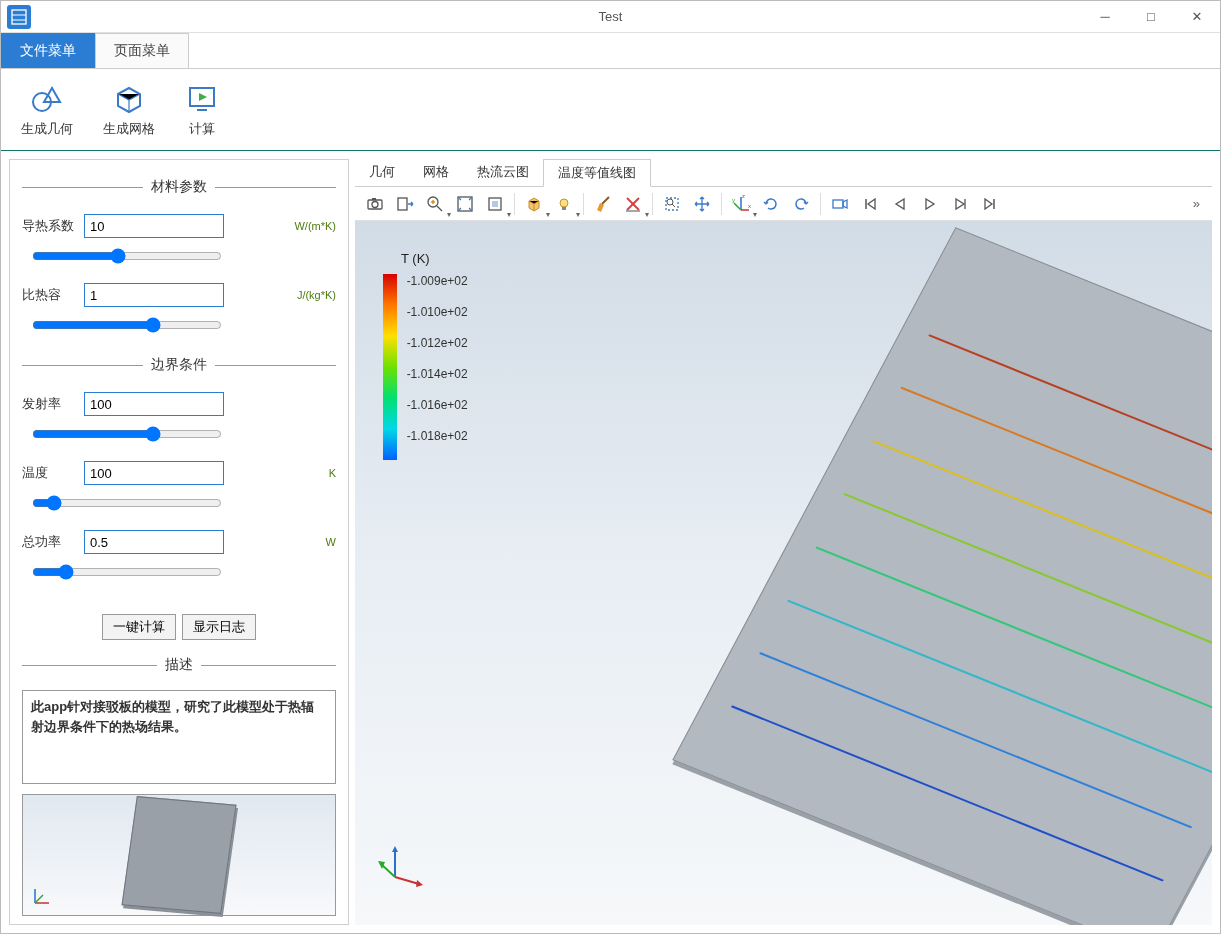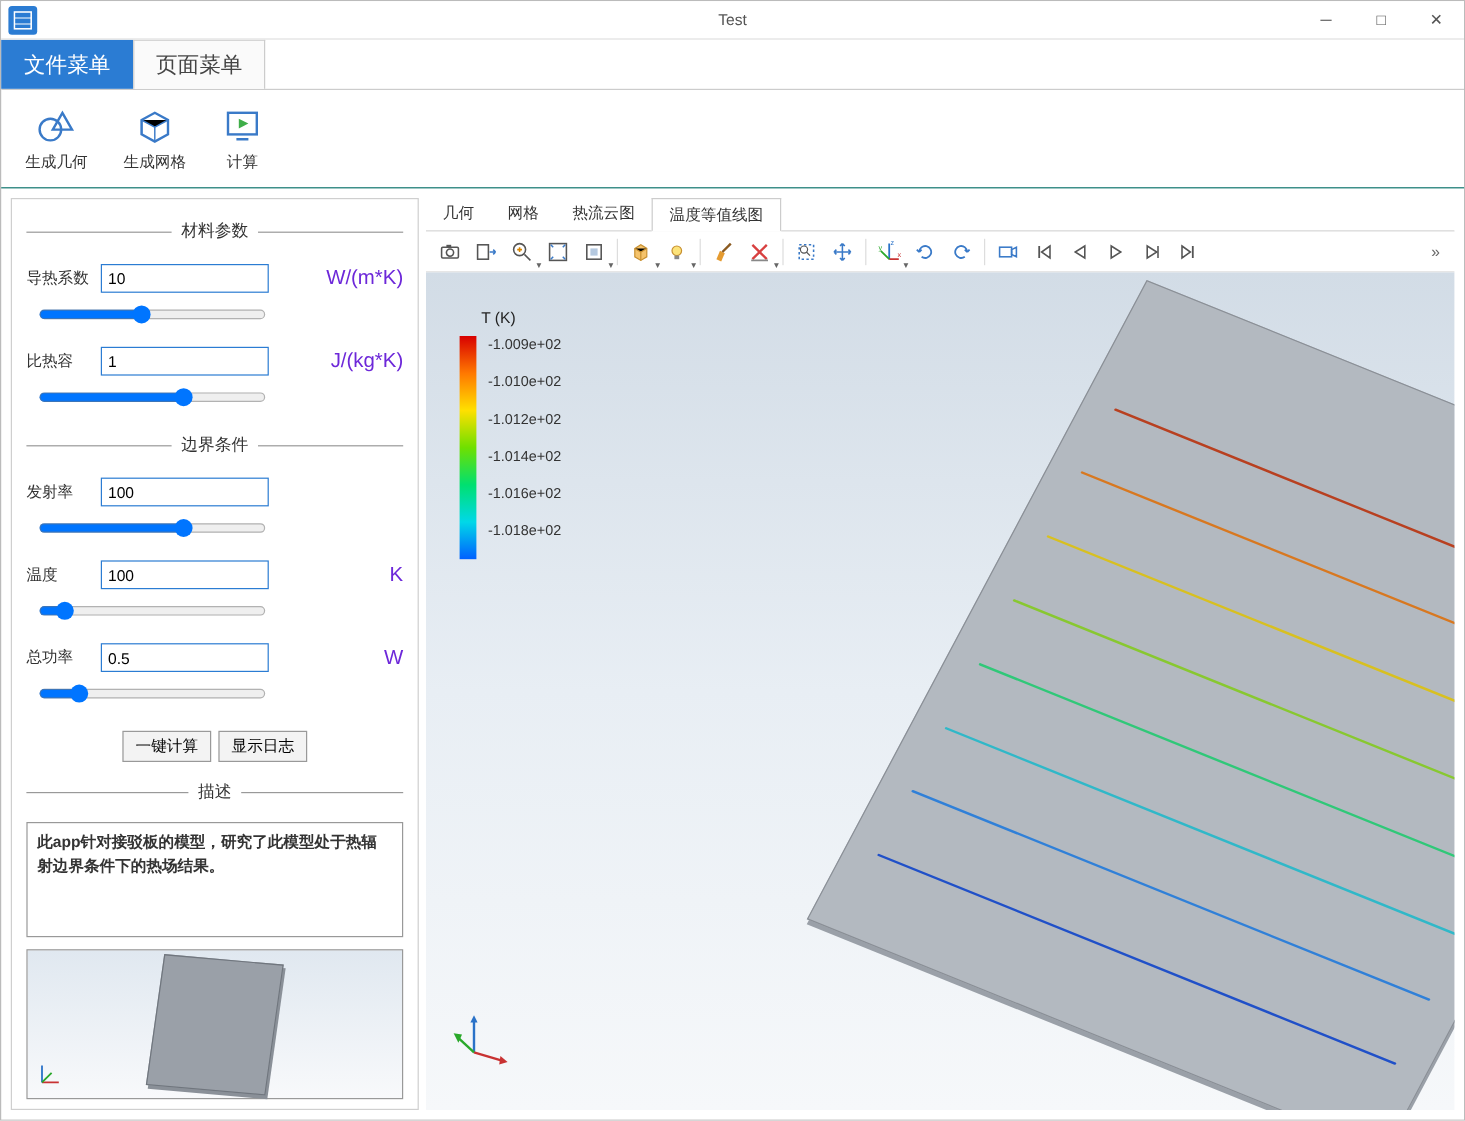--- a/index.html
+++ b/index.html
@@ -7,45 +7,45 @@
 
 .window { width: 1221px; height: 934px; border: 1px solid #bbb; position: relative; display: flex; flex-direction: column; }
 
 .titlebar { height: 32px; display: flex; align-items: center; background: #fff; border-bottom: 1px solid #e0e0e0; position: relative; }
 .titlebar .app-icon { width: 24px; height: 24px; margin-left: 6px; background: #2b7cd3; border-radius: 3px; display:flex; align-items:center; justify-content:center; color:#fff; font-size:12px;}
 .titlebar .title { position:absolute; left:0; right:0; text-align:center; color:#555; font-size:13px; pointer-events:none;}
 .titlebar .winbtns { margin-left:auto; display:flex; }
 .titlebar .winbtns div { width:46px; height:32px; display:flex; align-items:center; justify-content:center; color:#555; cursor:pointer; }
 
 .ribbon-tabs { display:flex; border-bottom:1px solid #ccc; background:#fff; }
-.ribbon-tab { padding:8px 18px; cursor:pointer; border:1px solid transparent; border-bottom:none; font-size:18px; }
+.ribbon-tab { padding:8px 18px; cursor:pointer; border:1px solid transparent; border-bottom:none; font-size:14px; }
 .ribbon-tab.active { background:#2b7cd3; color:#fff; }
 .ribbon-tab.inactive { color:#444; border:1px solid #ccc; border-bottom:none; background:#fafafa; }
 
 .ribbon-body { height:82px; border-bottom:1px solid #0f766e; display:flex; align-items:center; padding:8px 14px; gap:18px; }
 .ribbon-btn { display:flex; flex-direction:column; align-items:center; gap:4px; cursor:pointer; padding:4px 6px; }
 .ribbon-btn .ico { width:34px; height:34px; display:flex; align-items:center; justify-content:center; }
 .ribbon-btn .lbl { font-size:13px; color:#333; }
 
 .main { flex:1; display:flex; padding:8px; gap:6px; overflow:hidden; }
 
 .side { width:340px; border:1px solid #cfcfcf; padding:8px 12px; display:flex; flex-direction:column; gap:6px; overflow-y:auto; }
 
 .section-title { position:relative; text-align:center; margin:10px 0 6px; }
 .section-title::before { content:""; position:absolute; left:0; right:0; top:50%; border-top:1px solid #999; z-index:0;}
 .section-title span { background:#fff; padding:0 8px; position:relative; z-index:1; color:#333; font-size:14px; }
 
 .param-row { display:flex; align-items:center; gap:8px; margin:6px 0 0; }
 .param-row label { width:54px; font-size:13px; }
 .param-row input[type=text] { width:140px; height:24px; border:1px solid #2b7cd3; padding:0 5px; font-size:13px; }
-.param-row .unit { font-size:17px; color:#6d28d9; margin-left:auto; }
+.param-row .unit { font-size:11px; color:#4d7c0f; margin-left:auto; }
 .slider { margin:4px 0 4px 10px; }
 .slider input[type=range] { width:190px; }
 
-.btns-row { display:flex; gap:6px; justify-content:center; margin-top:10px; }
+.btns-row { display:flex; gap:6px; justify-content:center; margin-top:21px; }
 .btns-row button { padding:3px 10px; background:#f3f3f3; border:1px solid #999; cursor:pointer; font-size:13px; }
 
 .desc-box { border:1px solid #999; padding:6px 8px; font-size:13px; line-height:1.5; height:120px; margin-top:4px;font-weight:bold; }
 
 .preview { border:1px solid #999; height:160px; margin-top:4px; position:relative; background:linear-gradient(to bottom,#e0e8f0,#f8f9fb); display:flex; align-items:center; justify-content:center; }
 .preview .axis-mini { position:absolute; left:6px; bottom:4px; font-size:10px; }
 
 .viewer { flex:1; display:flex; flex-direction:column; }
 .viewer-tabs { display:flex; border-bottom:1px solid #ccc; }
 .viewer-tab { padding:4px 14px; cursor:pointer; font-size:13px; color:#333; }

